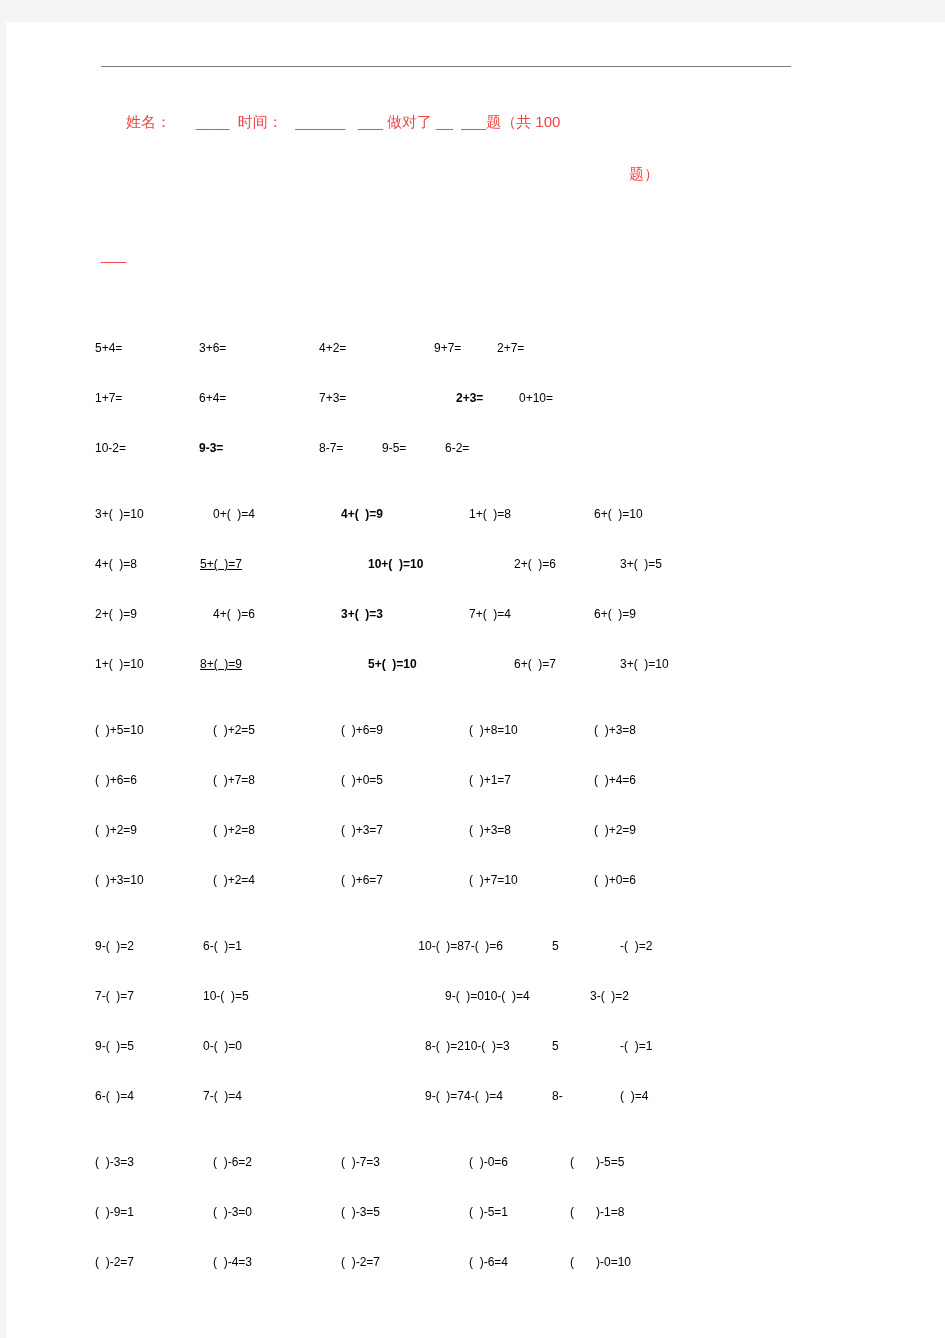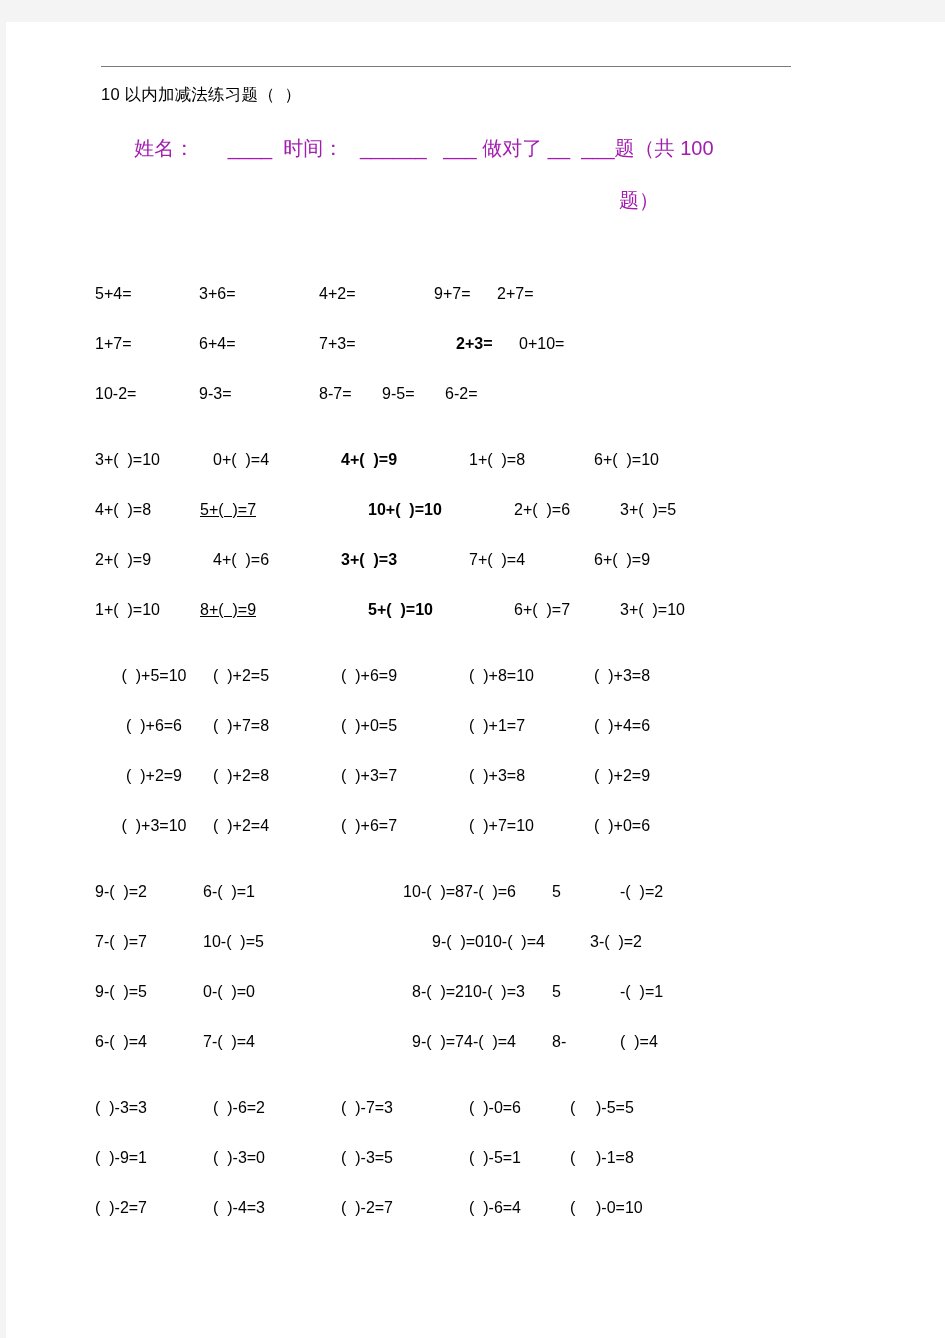--- a/index.html
+++ b/index.html
@@ -36,22 +36,22 @@
   }
   .title {
     font-size: 16.5px;
     color: #000;
     letter-spacing: 0.2px;
     line-height: 26px;
     margin: 0 0 1px 6px;
     white-space: pre;
   }
   .info-line {
-    font-size: 20px;
-    color: #a21caf;
+    font-size: 15px;
+    color: #ef4444;
     line-height: 27px;
     margin: 0 0 0 6px;
     width: 690px;
     white-space: pre-wrap;
   }
   .info-line .tail {
     display: block;
     text-align: right;
     padding-right: 132px;
     margin-top: -2px;
@@ -59,21 +59,21 @@
   .info-line .tail2 {
     display: block;
     text-align: left;
   }
 
   .block {
     margin-top: 16px;
   }
   .prow {
     display: flex;
-    font-size: 16px;
+    font-size: 12px;
     color: #000;
     line-height: 20px;
     height: 50px;
     align-items: flex-start;
     white-space: pre;
   }
   .cell {
     display: inline-block;
     white-space: pre;
   }
@@ -84,38 +84,38 @@
   .b1 .c2 { width: 115px; }
   .b1 .c3 { width: 63px; }
   .b1 .c4 { width: 90px; }
 
   .b1 .rB .c0 { width: 104px; }
   .b1 .rB .c1 { width: 120px; }
   .b1 .rB .c2 { width: 137px; }
   .b1 .rB .c3 { width: 63px; font-weight: bold; }
 
   .b1 .rC .c0 { width: 104px; }
-  .b1 .rC .c1 { width: 120px; }
+  .b1 .rC .c1 { width: 120px; font-weight: bold; }
   .b1 .rC .c2 { width: 63px; }
   .b1 .rC .c3 { width: 63px; }
 
   
   .b2 .c0 { width: 118px; }
   .b2 .c1 { width: 128px; }
   .b2 .c2 { width: 128px; font-weight: bold; }
   .b2 .c3 { width: 125px; }
   .b2 .c4 { width: 100px; }
 
   .b2 .rB .c2 { width: 146px; }
   .b2 .rB .c3 { width: 106px; }
   .b2 .rB .c1 { width: 168px; text-decoration: underline; }
   .b2 .rB .c0 { width: 105px; }
 
   
-  .b3 .c0 { width: 118px; text-align: center; }
+  .b3 .c0 { width: 118px; }
   .b3 .c1 { width: 128px; }
   .b3 .c2 { width: 128px; }
   .b3 .c3 { width: 125px; }
   .b3 .c4 { width: 100px; }
 
   
   .b4 .c0 { width: 108px; }
   .b4 .c1 { width: 128px; }
   .b4 .c2 { width: 128px; text-align: right; }
   .b4 .c3 { width: 125px; }
@@ -142,25 +142,25 @@
   .b5 .rTight { height: 47px; }
 </style>
 </head>
 <body>
 
 <div class="page">
   <div class="page-inner">
 
     <div class="top-rule"></div>
 
-    <div class="title">10 以内加减法练习题（  ）</div>
 
     <div class="info-line">
       <span>姓名：      ____  时间：   ______   ___ 做对了 __  ___题（共 100</span>
       <span class="tail">题）</span>
+      <span class="tail2">___</span>
     </div>
 
     <div class="block b1">
       <div class="prow rA">
         <span class="cell c0">5+4=</span>
         <span class="cell c1">3+6=</span>
         <span class="cell c2">4+2=</span>
         <span class="cell c3">9+7=</span>
         <span class="cell c4">2+7=</span>
       </div>

